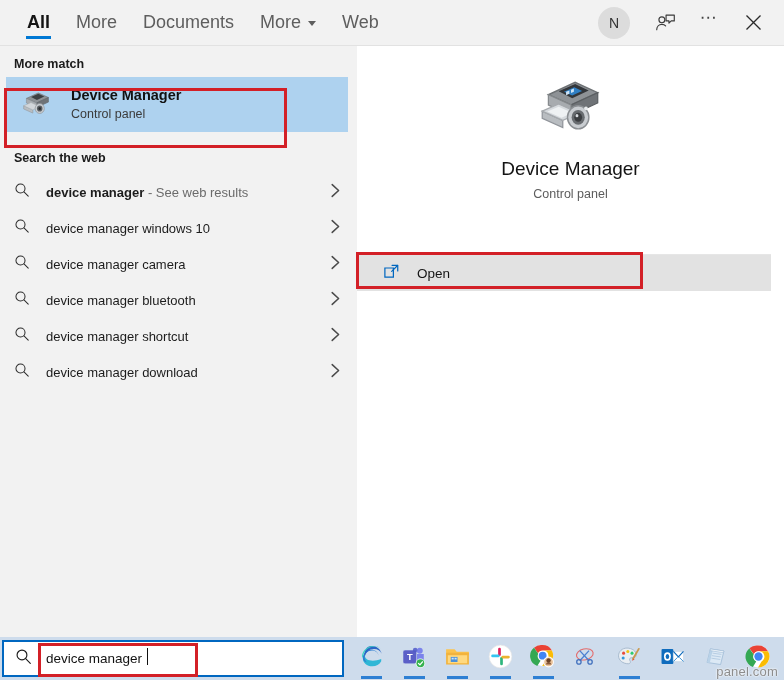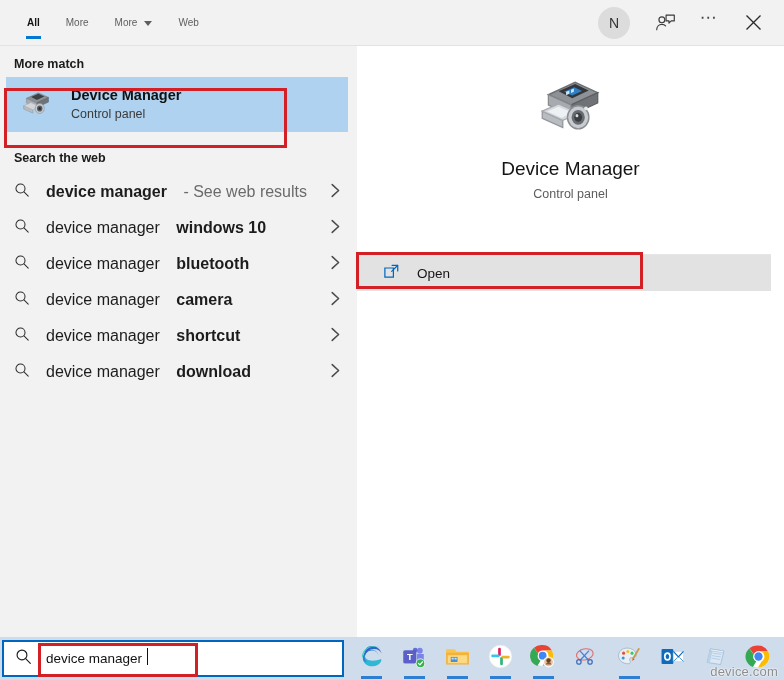--- a/index.html
+++ b/index.html
@@ -46,21 +46,21 @@
     height: 45px;
     display: flex;
     align-items: flex-start;
   }
   .tab {
     position: relative;
     height: 45px;
     padding: 0 13px;
     display: flex;
     align-items: center;
-    font-size: 10px;
+    font-size: 18px;
     color: #5e5e5e;
     cursor: default;
     white-space: nowrap;
   }
   .tab.active {
     color: #141414;
     font-weight: bold;
   }
   .tab.active::after {
     content: "";
@@ -170,28 +170,28 @@
   .web-row {
     height: 36px;
     display: flex;
     align-items: center;
     padding: 0 10px 0 14px;
     cursor: default;
   }
   .web-row .mag { flex: 0 0 auto; margin-right: 16px; }
   .web-label {
     flex: 1 1 auto;
-    font-size: 16px;
+    font-size: 13px;
     color: #1c1c1c;
     white-space: nowrap;
     overflow: hidden;
   }
   .web-label .q { font-weight: normal; }
   .web-label .q.semi { font-weight: 600; }
-  .web-label .sfx { font-weight: bold; margin-left: 12px; }
+  .web-label .sfx { font-weight: normal; }
   .web-label .hint { color: #6b6b6b; font-weight: normal; }
   .chev {
     flex: 0 0 auto;
     width: 22px;
     text-align: center;
     color: #4a4a4a;
   }
 
   
   .right-pane {
@@ -340,20 +340,23 @@
 
   <div class="flyout">
 
     <div class="header">
       <div class="tabs">
         <div class="tab active">
           <span>All</span>
         </div>
         <div class="tab">
           <span>More</span>
+        </div>
+        <div class="tab">
+          <span>Documents</span>
         </div>
         <div class="tab">
           <span>More</span>
           <span class="caret"></span>
         </div>
         <div class="tab">
           <span>Web</span>
         </div>
       </div>
 
@@ -429,31 +432,31 @@
             <span class="web-label"><span class="q">device manager </span><span class="sfx">windows 10</span><span class="hint"></span></span>
             <span class="chev"><svg width="11" height="15" viewBox="0 0 11 15">
                 <path d="M2.2 1.6 L8.6 7.5 L2.2 13.4" fill="none" stroke="#4a4a4a" stroke-width="1.5" stroke-linecap="round" stroke-linejoin="round"></path>
               </svg></span>
           </div>
           <div class="web-row">
             <span class="mag"><svg width="16" height="16" viewBox="0 0 18 18">
                 <circle cx="7.3" cy="7.3" r="5.1" fill="none" stroke="#2b2b2b" stroke-width="1.15"></circle>
                 <path d="M11.2 11.2 L16 16" stroke="#2b2b2b" stroke-width="1.15" stroke-linecap="round"></path>
               </svg></span>
-            <span class="web-label"><span class="q">device manager </span><span class="sfx">bluetooth</span><span class="hint"></span></span>
+            <span class="web-label"><span class="q">device manager </span><span class="sfx">camera</span><span class="hint"></span></span>
             <span class="chev"><svg width="11" height="15" viewBox="0 0 11 15">
                 <path d="M2.2 1.6 L8.6 7.5 L2.2 13.4" fill="none" stroke="#4a4a4a" stroke-width="1.5" stroke-linecap="round" stroke-linejoin="round"></path>
               </svg></span>
           </div>
           <div class="web-row">
             <span class="mag"><svg width="16" height="16" viewBox="0 0 18 18">
                 <circle cx="7.3" cy="7.3" r="5.1" fill="none" stroke="#2b2b2b" stroke-width="1.15"></circle>
                 <path d="M11.2 11.2 L16 16" stroke="#2b2b2b" stroke-width="1.15" stroke-linecap="round"></path>
               </svg></span>
-            <span class="web-label"><span class="q">device manager </span><span class="sfx">camera</span><span class="hint"></span></span>
+            <span class="web-label"><span class="q">device manager </span><span class="sfx">bluetooth</span><span class="hint"></span></span>
             <span class="chev"><svg width="11" height="15" viewBox="0 0 11 15">
                 <path d="M2.2 1.6 L8.6 7.5 L2.2 13.4" fill="none" stroke="#4a4a4a" stroke-width="1.5" stroke-linecap="round" stroke-linejoin="round"></path>
               </svg></span>
           </div>
           <div class="web-row">
             <span class="mag"><svg width="16" height="16" viewBox="0 0 18 18">
                 <circle cx="7.3" cy="7.3" r="5.1" fill="none" stroke="#2b2b2b" stroke-width="1.15"></circle>
                 <path d="M11.2 11.2 L16 16" stroke="#2b2b2b" stroke-width="1.15" stroke-linecap="round"></path>
               </svg></span>
             <span class="web-label"><span class="q">device manager </span><span class="sfx">shortcut</span><span class="hint"></span></span>
@@ -660,17 +663,17 @@
             <path d="M16 3a13 13 0 0 1 11.3 6.7H16a6.4 6.4 0 0 0-5.7 3.5L5.2 6.3A13 13 0 0 1 16 3z" fill="#ea4335"></path>
             <path d="M5.1 6.4l5.3 7.2A6.4 6.4 0 0 0 13.3 22l-4 6.5A13 13 0 0 1 5.1 6.4z" fill="#34a853"></path>
             <path d="M27.4 9.8h-10a6.4 6.4 0 0 1 2.2 12l-4.2 7.1a13 13 0 0 0 12-19.1z" fill="#fbbc05"></path>
             <circle cx="16" cy="16" r="6" fill="#ffffff"></circle>
             <circle cx="16" cy="16" r="4.9" fill="#4285f4"></circle>
           </svg>
         </span>
       </div>
     </div>
 
-    <div class="watermark">device.com</div>
+    <div class="watermark">panel.com</div>
   </div>
 
   <div class="anno" id="anno-searchbox"></div>
 </div>
 
 </body></html>

